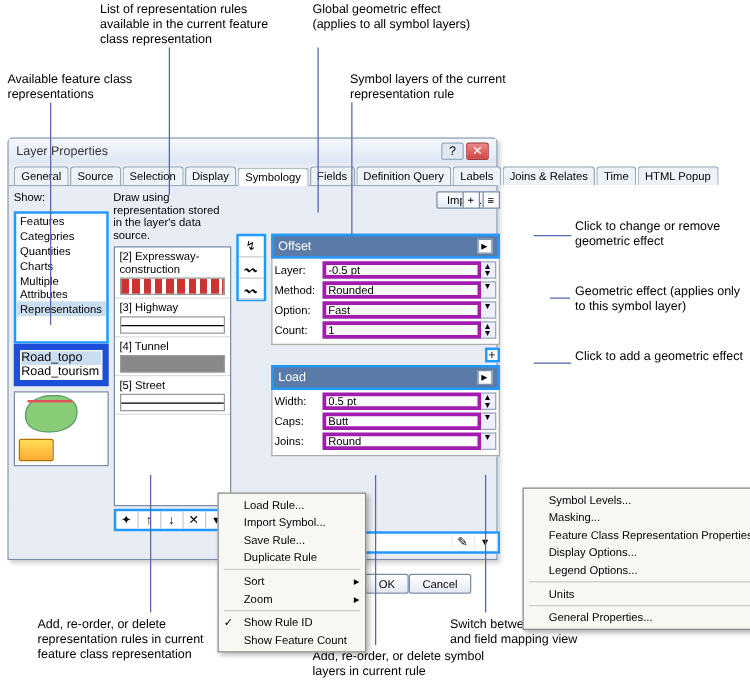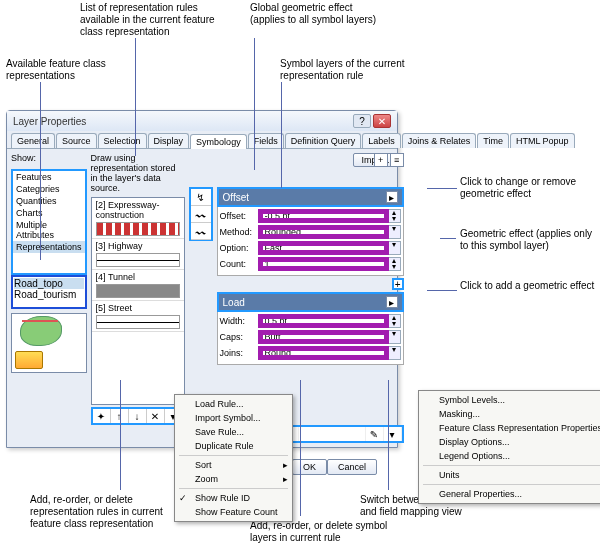--- a/index.html
+++ b/index.html
@@ -13,21 +13,21 @@
 .winbtn.close{background:linear-gradient(#e88,#c44);color:#fff;border-color:#a33}
 .tabs{display:flex;gap:0;padding:2px 4px 0 4px;border-bottom:1px solid #9ab;background:#e8edf5}
 .tab{padding:2px 5px;border:1px solid #9ab;border-bottom:none;background:#eef3fa;border-radius:3px 3px 0 0;margin-right:1px;white-space:nowrap;font-size:9px}
 .tab.active{background:#fff;position:relative;top:1px}
 .body{display:flex;padding:4px;gap:4px;background:#e8edf5}
 .leftcol{width:88px}
 .leftlbl{font-size:9px;margin-bottom:6px}
 .showlist{border:2px solid #29f;background:#fff;height:106px;overflow:hidden}
 .showlist div{padding:1px 3px;font-size:9px}
 .showlist .sel{background:#c9def0}
-.replist{border:2px solid #1d4ed8;background:#fff;height:34px;overflow:hidden;font-size:9px;padding:1px}
+.replist{border:5px solid #1d4ed8;background:#fff;height:34px;overflow:hidden;font-size:9px;padding:1px}
 .preview{margin-top:4px;border:1px solid #7a8ca8;background:#fff;height:60px;position:relative;overflow:hidden}
 .preview .db{position:absolute;left:3px;bottom:3px;width:28px;height:18px;background:linear-gradient(#fd5,#fa3);border:1px solid #a70;border-radius:2px}
 .preview .grn{position:absolute;top:2px;left:8px;width:42px;height:30px;background:#8c7;border:1px solid #596;border-radius:50% 40% 50% 40%}
 .preview .rd{position:absolute;top:6px;left:10px;width:36px;height:2px;background:#d55}
 .midcol{width:152px}
 .toptxt{font-size:9px;margin-bottom:4px}
 .rulelist{border:1px solid #7a8ca8;background:#fff;height:208px;overflow-y:auto}
 .rule{padding:2px 4px;border-bottom:1px solid #ddd}
 .rule.sel{background:#d6e4f3}
 .rlbl{font-size:9px;margin-bottom:2px}
@@ -41,21 +41,21 @@
 .rightcol{flex:1}
 .impbtn{float:right;padding:1px 8px;background:linear-gradient(#fff,#e3e9f4);border:1px solid #7a8ca8;border-radius:2px;font-size:9px;margin-bottom:4px}
 .symlayers{border:2px solid #29f;background:#fff;width:24px;height:54px;float:left;margin-top:16px}
 .slbtn{height:17px;border-bottom:1px solid #ccc;display:flex;align-items:center;justify-content:center}
 .panels{margin-left:28px;margin-top:16px}
 .phdr{background:#5a7ba8;color:#fff;padding:2px 4px;display:flex;justify-content:space-between;align-items:center;border:2px solid #29f;font-size:9px}
 .phdr .plus{background:#fff;color:#000;width:12px;height:12px;display:flex;align-items:center;justify-content:center;border:1px solid #7a8ca8}
 .pbody{background:#fff;border:1px solid #aaa;border-top:none;padding:2px}
 .prow{display:flex;align-items:center;margin-bottom:2px}
 .prow label{width:38px;font-size:9px}
-.prow input,.prow select{flex:1;border:5px solid #a21caf;padding:0 2px;font-size:9px;height:14px;background:#fff}
+.prow input,.prow select{flex:1;border:3px solid #a21caf;padding:0 2px;font-size:9px;height:14px;background:#fff}
 .spin{width:12px;font-size:8px;text-align:center;background:#eef;border:1px solid #9ab;border-left:none;height:14px;line-height:6px}
 .addg{text-align:right;margin:2px 0}
 .addg span{display:inline-block;width:12px;height:12px;border:2px solid #29f;background:#fff;text-align:center;line-height:10px}
 .bottomtb{clear:both;border:2px solid #29f;background:#fff;display:flex;height:18px;margin-top:60px}
 .bottomtb .tbtn{border-right:1px solid #eee}
 .rtsmall{position:absolute;right:4px;top:132px;display:flex;gap:2px}
 .rtsmall span{width:14px;height:14px;border:1px solid #7a8ca8;background:#fff;display:flex;align-items:center;justify-content:center;font-size:9px}
 .dlgbtns{position:absolute;bottom:-28px;right:20px;display:flex;gap:0}
 .dlgbtns button{padding:2px 10px;background:linear-gradient(#fff,#e3e9f4);border:1px solid #7a8ca8;border-radius:2px;font-size:9px}
 .menu{position:absolute;background:#f7f7f4;border:1px solid #888;box-shadow:2px 2px 4px rgba(0,0,0,0.3);padding:2px 0;z-index:100}
@@ -169,21 +169,21 @@
     <div class="slbtn">〰</div>
     <div class="slbtn">〰</div>
    </div>
    <div class="panels">
     <div class="phdr">
      <span>Offset</span>
      <span class="plus">▸</span>
     </div>
     <div class="pbody">
      <div class="prow">
-              <label>Offset:</label>
+              <label>Layer:</label>
               <input value="-0.5 pt" style="">
               <div class="spin">▴<br>▾</div>
             </div>
      <div class="prow">
               <label>Method:</label>
               <input value="Rounded" style="">
               <div class="spin">▾</div>
             </div>
      <div class="prow">
               <label>Option:</label>

